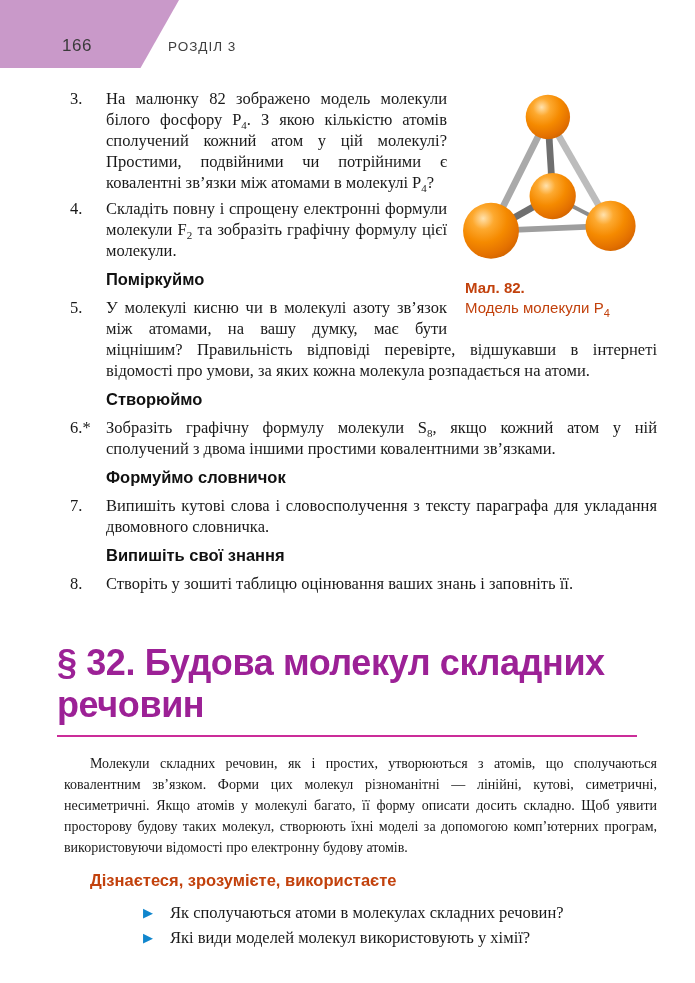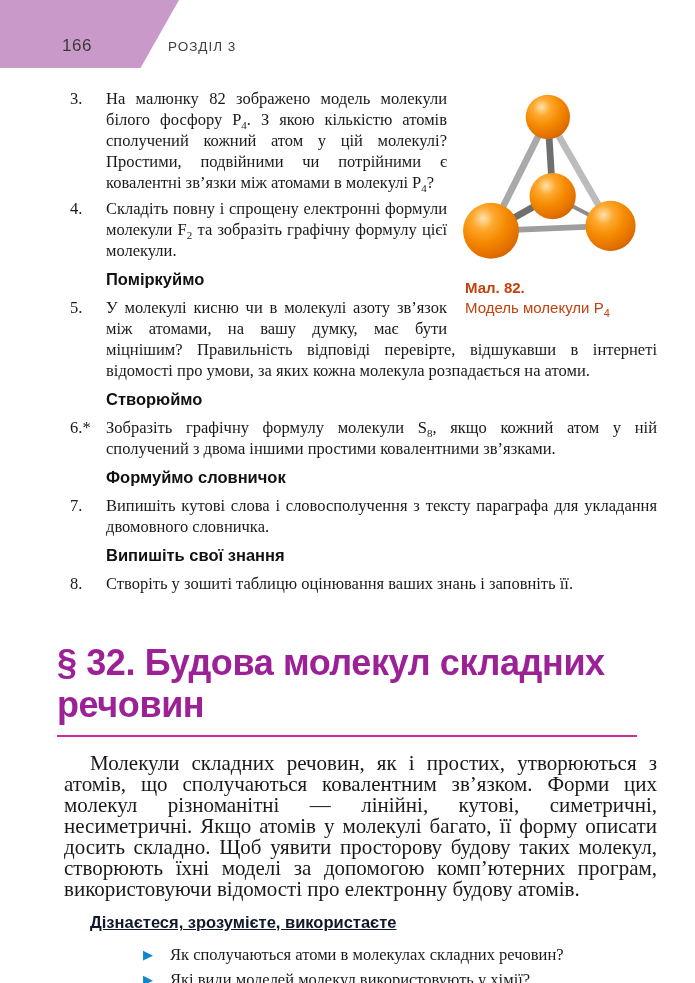--- a/index.html
+++ b/index.html
@@ -62,29 +62,29 @@
     font-family:"Liberation Sans","DejaVu Sans",sans-serif;
     font-weight:bold;font-size:36px;letter-spacing:-.4px;
     color:#9c2196;
   }
   .title-rule{
     border:none;border-top:2px solid #cb2d99;
     margin:9px 20px 0 -3px;
   }
   .intro-paragraph{
     margin:16px 0 0 4px;text-indent:26px;
-    font-size:21px;line-height:21px;text-align:justify;
+    font-size:14px;line-height:21px;text-align:justify;
   }
 
   
   .study{margin-top:13px;}
   .study-title{
     margin:0 0 10px 30px;
     font-family:"Liberation Sans","DejaVu Sans",sans-serif;
-    font-weight:bold;font-size:16.5px;color:#0f172a;text-decoration:underline;
+    font-weight:bold;font-size:16.5px;color:#c2410c;
   }
   .question-list{list-style:none;margin:0;padding:0 0 0 83px;}
   .question-list li{
     position:relative;padding-left:27px;
     font-size:16.5px;line-height:25px;
   }
   .tri{
     position:absolute;left:0;top:0;
     font-family:"DejaVu Sans",sans-serif;
     font-size:13px;color:#1086cd;line-height:25px;

